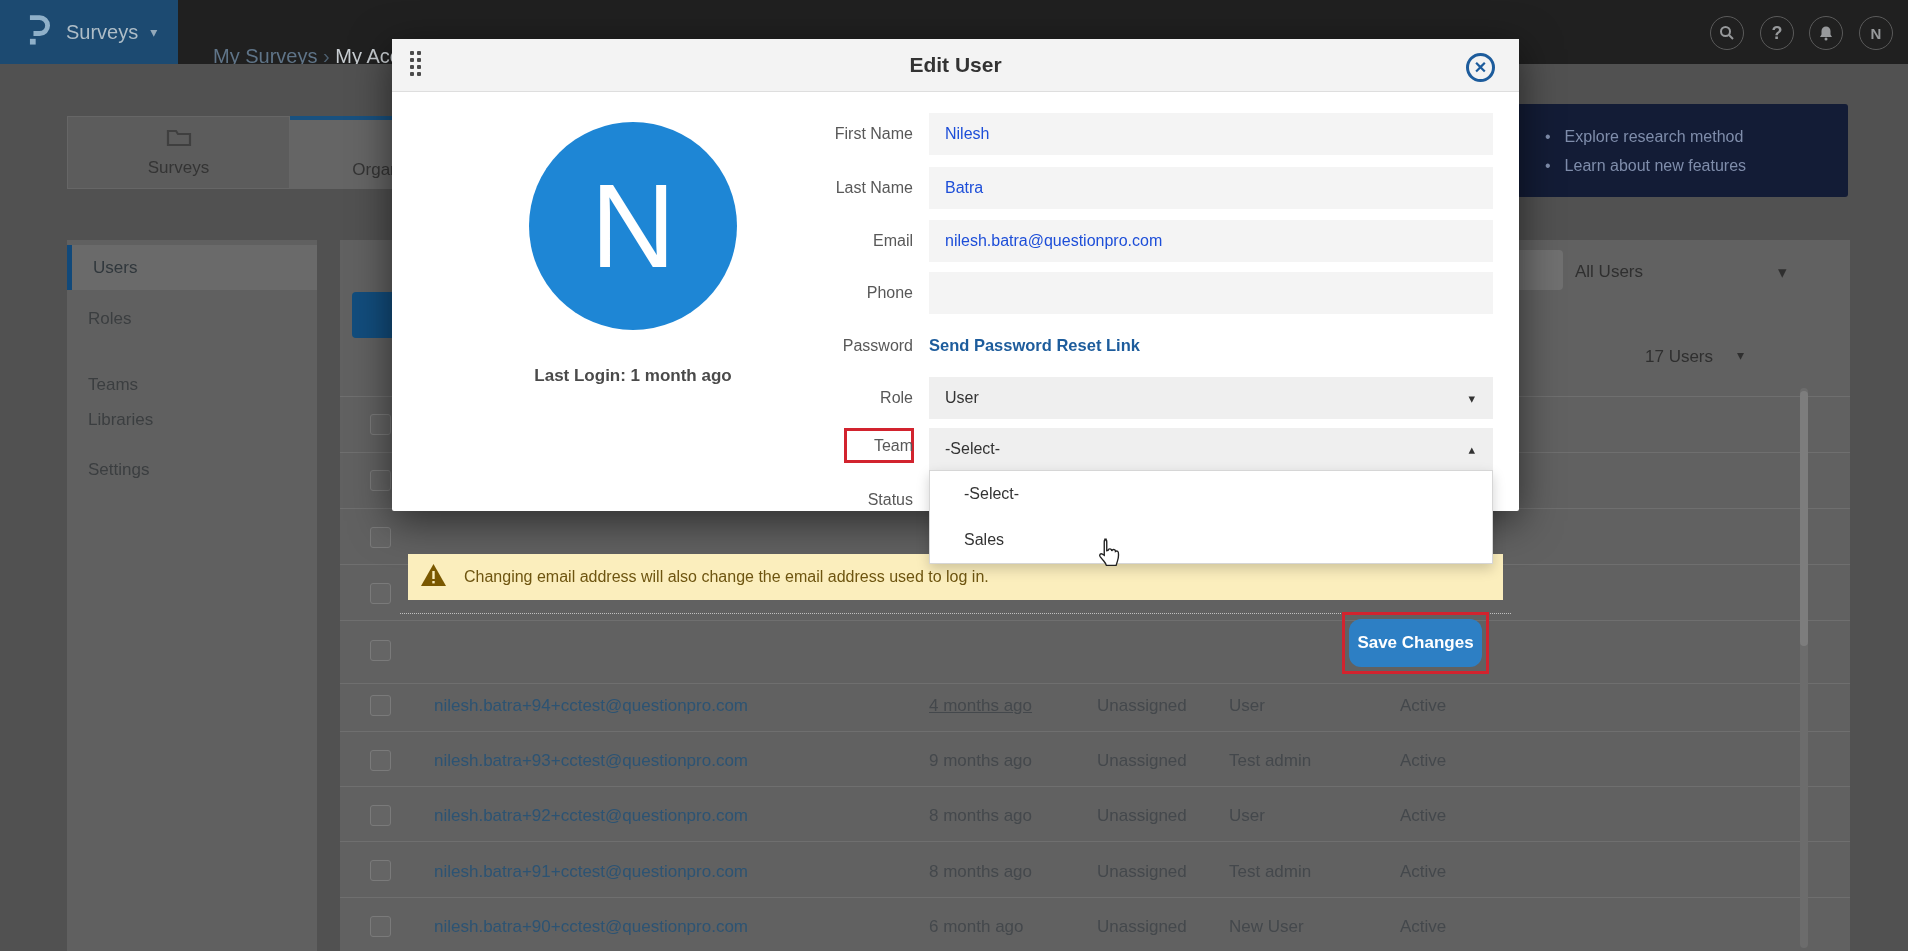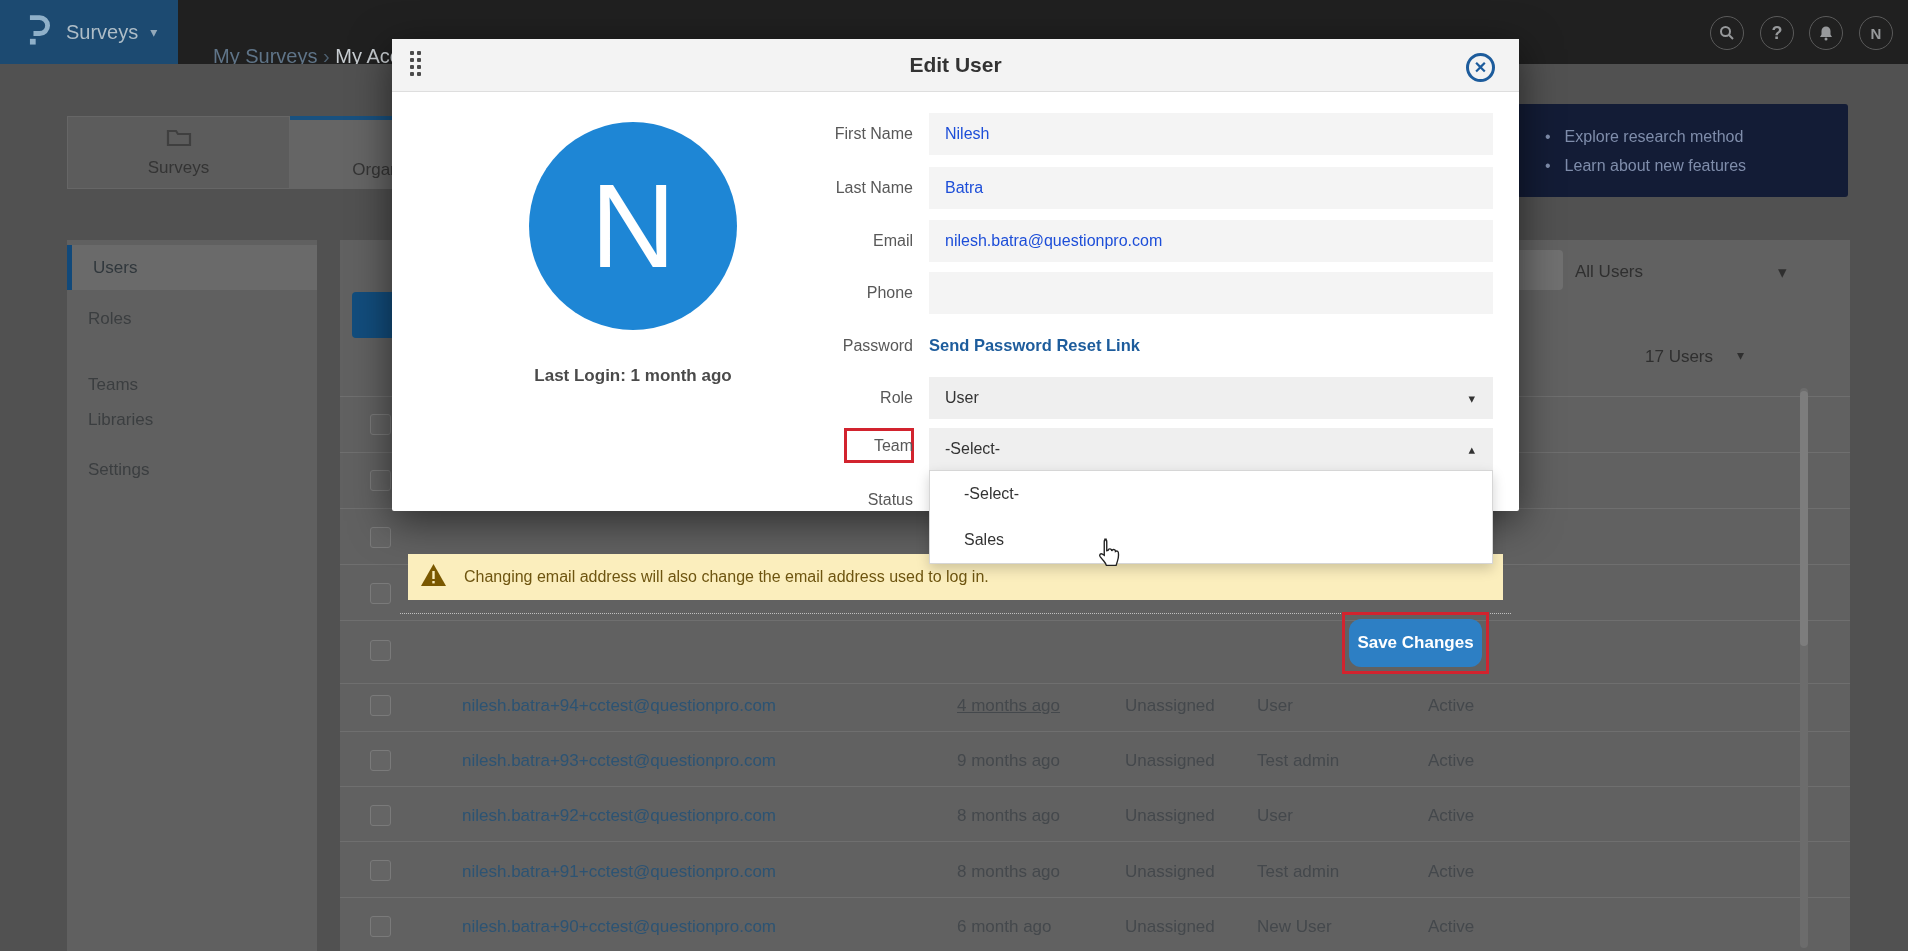--- a/index.html
+++ b/index.html
@@ -25,21 +25,21 @@
   .tab-label{font-size:17px;color:#343434;}
   .sidebar{left:67px;top:240px;width:250px;height:711px;background:#606060;}
   .side-item{left:67px;width:250px;height:45px;display:flex;align-items:center;padding-left:21px;font-size:17px;color:#3b3e40;cursor:pointer;}
   .side-active{background:#6a6a6a;border-left:5px solid #11497a;color:#30373c;}
   .panel{left:340px;top:240px;width:1510px;height:711px;background:#616161;}
   .hidden-btn{left:352px;top:292px;width:150px;height:46px;background:#124d7d;border-radius:4px;border:none;cursor:pointer;}
   .search-box{left:1420px;top:250px;width:143px;height:40px;background:#707070;border-radius:4px;border:none;}
   .filter-text{font-size:17px;color:#2f2f2f;cursor:pointer;}
   .sep{left:340px;width:1510px;height:1px;background:#6f6f6f;}
   .cbx{width:21px;height:21px;border:1.5px solid #7a7a7a;border-radius:3px;background:#656565;left:370px;cursor:pointer;}
-  .cell{font-size:17px;color:#44484c;line-height:18px;margin-left:28px;}
+  .cell{font-size:17px;color:#44484c;line-height:18px;}
   .email-link{color:#2c5373;cursor:pointer;}
   .infobox{left:1517px;top:104px;width:331px;height:93px;background:#131c36;border-radius:3px;padding:24px 0 0 28px;}
   .info-item{font-size:16px;color:#7f8dab;margin-bottom:11px;cursor:pointer;}
   .info-item::before{content:"•";margin-right:14px;}
   .scroll-track{left:1800px;top:388px;width:8px;height:560px;background:#6c6c6c;border-radius:4px;}
   .scroll-thumb{left:1800px;top:391px;width:8px;height:255px;background:#7d7d7d;border-radius:4px;cursor:pointer;}
   .caret-down::after{content:"▾";}
   .caret-up::after{content:"▴";}
   
   .modal{left:392px;top:39px;width:1127px;height:472px;background:#fff;border-radius:2px;box-shadow:0 10px 40px rgba(0,0,0,.55);}

